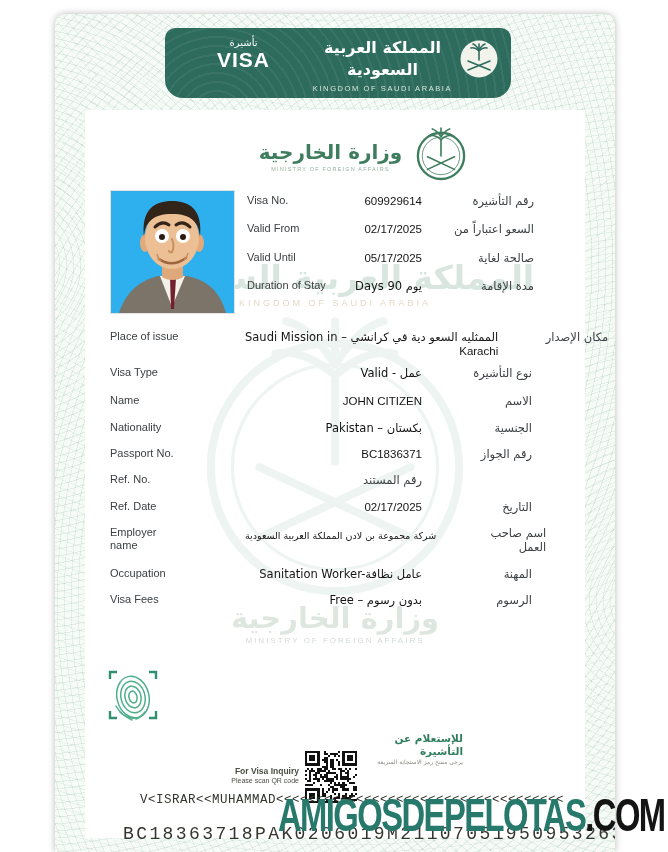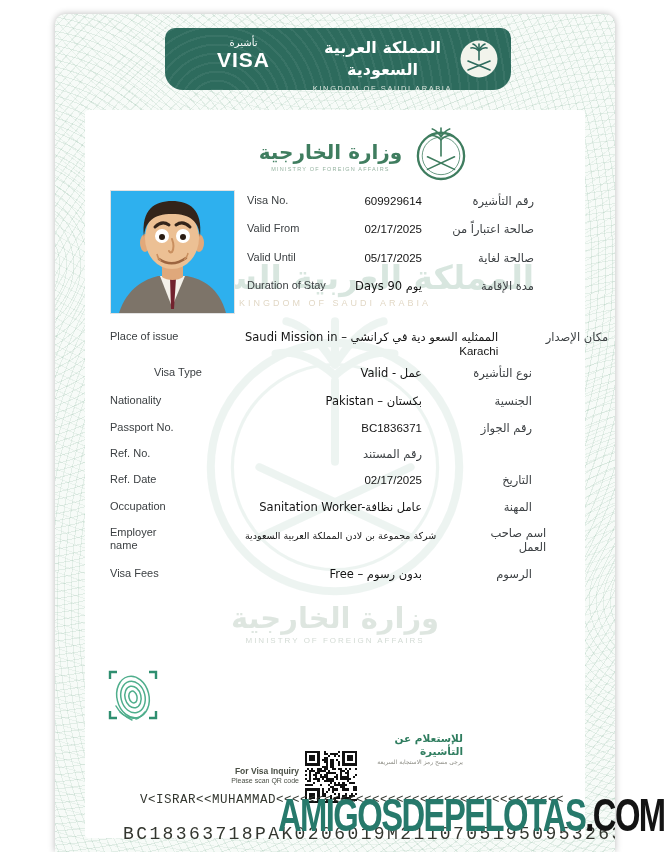--- a/index.html
+++ b/index.html
@@ -11,21 +11,21 @@
   .page{position:absolute;left:55px;top:14px;width:560px;height:838px;
         border-radius:10px 10px 0 0;overflow:hidden;
         box-shadow:0 0 7px rgba(0,0,0,.28);
         background:
           repeating-radial-gradient(circle at -8% 30%, rgba(110,165,135,.16) 0 1px, rgba(255,255,255,0) 1px 7px),
           repeating-radial-gradient(circle at 108% 70%, rgba(110,165,135,.14) 0 1px, rgba(255,255,255,0) 1px 7px),
           repeating-radial-gradient(circle at 50% -25%, rgba(110,165,135,.10) 0 1px, rgba(255,255,255,0) 1px 8px),
           #f7fbf8;}
 
   
-  .banner{position:absolute;left:110px;top:14px;width:346px;height:62px;
+  .banner{position:absolute;left:110px;top:14px;width:346px;height:70px;
           background:
             repeating-radial-gradient(circle at 15% 130%, rgba(255,255,255,.06) 0 2px, rgba(255,255,255,0) 2px 9px),
             #2d6b5d;
           border-radius:10px 10px 18px 18px;z-index:2;}
   .visa-block{position:absolute;left:52px;top:9px;text-align:center;color:#fff;}
   .visa-ar{font-size:10px;line-height:1.2;}
   .visa-en{font-size:21px;font-weight:bold;letter-spacing:1px;line-height:1.05;}
   .kingdom-block{position:absolute;left:125px;width:185px;top:9px;text-align:center;color:#fff;}
   .kingdom-ar{font-size:16px;font-weight:bold;line-height:1.4;}
   .kingdom-en{font-size:7.5px;letter-spacing:1.6px;color:#dbe6de;margin-top:2px;}
@@ -52,21 +52,21 @@
 
   
   .top-section{position:absolute;top:80px;left:25px;display:flex;z-index:1;}
   .photo{width:123px;height:122px;flex:none;border:1px solid #e2e2e2;background:#2eb0ee;}
   .top-rows{margin-left:12px;width:287px;padding-top:4px;}
   .frow{display:grid;grid-template-columns:90px 1fr 112px;align-items:start;margin-bottom:14px;}
 
   .main-section{position:absolute;top:220px;left:25px;width:422px;z-index:1;}
   .mrow{display:grid;grid-template-columns:135px 1fr 110px;align-items:start;margin-bottom:12px;}
   .row-place{margin-bottom:7px;}
-  .row-type{margin-bottom:14px;margin-left:44px;}
+  .row-type{margin-bottom:14px;}
 
   .flabel{font-size:11px;color:#3c4043;line-height:1.2;}
   .fvalue{font-size:11.5px;color:#141414;text-align:right;line-height:1.25;}
   .flabel-ar{font-size:11.5px;color:#3c4043;text-align:right;direction:rtl;line-height:1.25;}
   .val-nowrap{white-space:nowrap;}
   .val-ar-small{font-size:9.5px;white-space:nowrap;padding-top:4px;}
   .w60{max-width:62px;}
   .w74{max-width:74px;margin-left:auto;}
 
   
@@ -200,21 +200,21 @@
         </div>
         <div class="top-rows">
           <div class="frow">
             <div class="flabel">Visa No.</div>
             <div class="fvalue">609929614</div>
             <div class="flabel-ar ar">رقم التأشيرة</div>
           </div>
           <div class="frow">
             <div class="flabel">Valid From</div>
             <div class="fvalue">02/17/2025</div>
-            <div class="flabel-ar ar">صالحة اعتباراً من</div>
+            <div class="flabel-ar ar">السعو اعتباراً من</div>
           </div>
           <div class="frow">
             <div class="flabel">Valid Until</div>
             <div class="fvalue">05/17/2025</div>
             <div class="flabel-ar ar">صالحة لغاية</div>
           </div>
           <div class="frow">
             <div class="flabel">Duration of Stay</div>
             <div class="fvalue ar">Days 90 يوم</div>
             <div class="flabel-ar ar">مدة الإقامة</div>
@@ -230,47 +230,52 @@
             <div>Karachi</div>
           </div>
           <div class="flabel-ar ar">مكان الإصدار</div>
         </div>
         <div class="mrow row-type">
           <div class="flabel">Visa Type</div>
           <div class="fvalue ar">Valid - عمل</div>
           <div class="flabel-ar ar">نوع التأشيرة</div>
         </div>
         <div class="mrow">
+          <div class="flabel">Name</div>
+          <div class="fvalue">JOHN CITIZEN</div>
+          <div class="flabel-ar ar">الاسم</div>
+        </div>
+        <div class="mrow">
           <div class="flabel">Nationality</div>
           <div class="fvalue ar">Pakistan – بكستان</div>
           <div class="flabel-ar ar">الجنسية</div>
         </div>
         <div class="mrow">
           <div class="flabel">Passport No.</div>
           <div class="fvalue">BC1836371</div>
           <div class="flabel-ar ar">رقم الجواز</div>
         </div>
         <div class="mrow">
           <div class="flabel">Ref. No.</div>
           <div class="flabel-ar ar">رقم المستند</div>
         </div>
         <div class="mrow">
           <div class="flabel">Ref. Date</div>
           <div class="fvalue">02/17/2025</div>
           <div class="flabel-ar ar">التاريخ</div>
         </div>
         <div class="mrow">
+          <div class="flabel w60">Employer name</div>
+          <div class="fvalue ar val-ar-small">شركة مجموعة بن لادن المملكة العربية السعودية</div>
+          <div class="flabel-ar ar w74">اسم صاحب العمل</div>
+        </div>
+        <div class="mrow">
           <div class="flabel">Occupation</div>
           <div class="fvalue ar val-nowrap">Sanitation Worker-عامل نظافة</div>
           <div class="flabel-ar ar">المهنة</div>
-        </div>
-        <div class="mrow">
-          <div class="flabel w60">Employer name</div>
-          <div class="fvalue ar val-ar-small">شركة مجموعة بن لادن المملكة العربية السعودية</div>
-          <div class="flabel-ar ar w74">اسم صاحب العمل</div>
         </div>
         <div class="mrow">
           <div class="flabel">Visa Fees</div>
           <div class="fvalue ar">Free – بدون رسوم</div>
           <div class="flabel-ar ar">الرسوم</div>
         </div>
       </div>
     </div>
 
     <div class="fingerprint">

